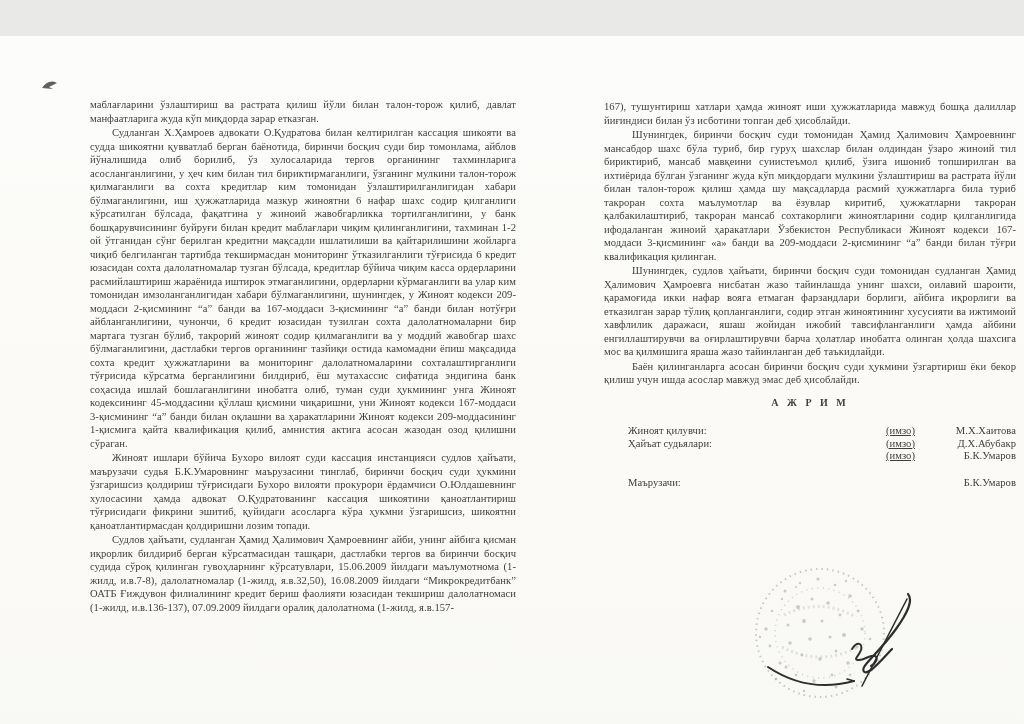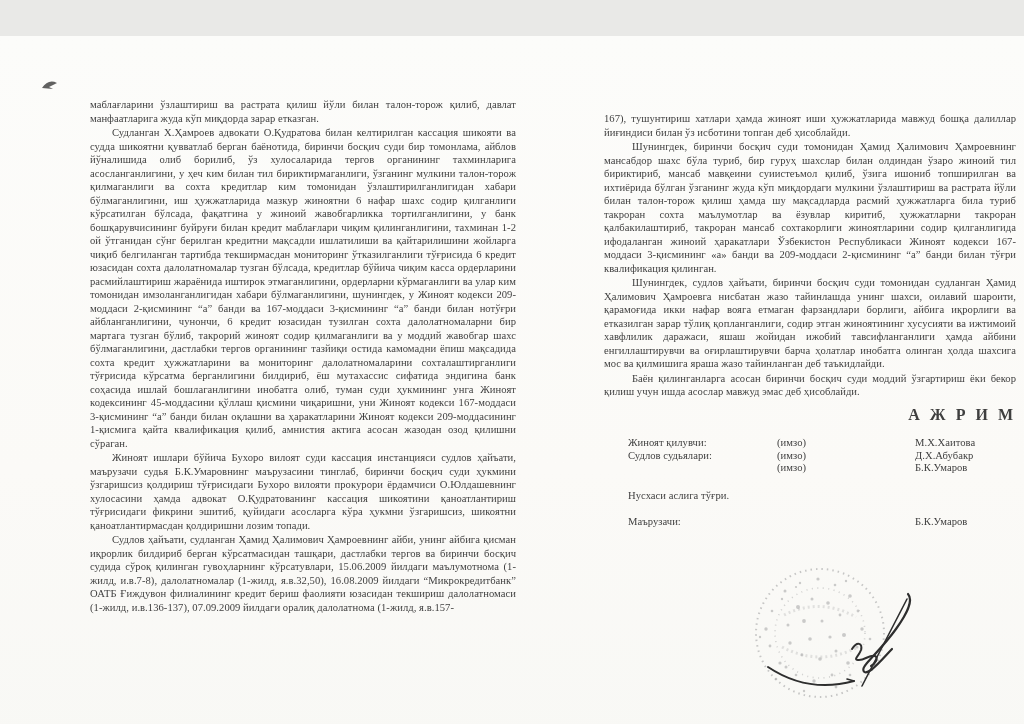--- a/index.html
+++ b/index.html
@@ -17,34 +17,34 @@
     font-size:10.6px;
     line-height:13.5px;
     text-align:justify;
     letter-spacing:.04px;
     filter:blur(.28px);
   }
   .col p{margin:0 0 1px 0;text-indent:22px;}
   .col.right p{text-indent:28px;}
   .col p.cont{text-indent:0;}
   .col-left{left:90px;top:62px;width:426px;}
-  .col-right{left:604px;top:76px;width:412px;}
+  .col-right{left:604px;top:64px;width:412px;}
   .ruling-heading{
     margin:9px 0 10px 0;
-    text-align:right;
-    font-size:16px;
+    text-align:center;
+    font-size:10px;
     font-weight:bold;
     letter-spacing:3px;
     text-indent:0;
   }
   .sig-block{margin-top:16px;}
   .sig-row{display:flex;line-height:12.6px;margin:0;}
   .sig-label{display:inline-block;width:149px;margin-left:24px;text-align:left;}
-  .sig-sign{display:inline-block;width:138px;text-align:left;}
-  .sig-name{display:inline-block;flex:1;text-align:left;}
+  .sig-sign{display:inline-block;width:138px;text-align:right;text-decoration:underline;}
+  .sig-name{display:inline-block;flex:1;text-align:right;}
   .copy-note{margin:15px 0 0 24px;line-height:12.6px;}
   .sig-row.reporter{margin-top:14px;}
   .stamp-svg{position:absolute;left:740px;top:515px;}
   .ink-mark-svg{position:absolute;left:40px;top:42px;}
   .badge{
     position:absolute;left:914px;top:700px;
     width:106px;height:21px;
     background:#0b0b0b;color:#fafafa;
     font-family:Liberation Mono, monospace;
     font-size:16px;font-weight:bold;
@@ -65,43 +65,42 @@
     <p class="cont">маблағларини ўзлаштириш ва растрата қилиш йўли билан талон-торож қилиб, давлат манфаатларига жуда кўп миқдорда зарар етказган.</p>
     <p>Судланган Х.Ҳамроев адвокати О.Қудратова билан келтирилган кассация шикояти ва судда шикоятни қувватлаб берган баёнотида, биринчи босқич суди бир томонлама, айблов йўналишида олиб борилиб, ўз хулосаларида тергов органининг тахминларига асосланганлигини, у ҳеч ким билан тил бириктирмаганлиги, ўзганинг мулкини талон-торож қилмаганлиги ва сохта кредитлар ким томонидан ўзлаштирилганлигидан хабари бўлмаганлигини, иш ҳужжатларида мазкур жиноятни 6 нафар шахс содир қилганлиги кўрсатилган бўлсада, фақатгина у жиноий жавобгарликка тортилганлигини, у банк бошқарувчисининг буйруғи билан кредит маблағлари чиқим қилинганлигини, тахминан 1-2 ой ўтганидан сўнг берилган кредитни мақсадли ишлатилиши ва қайтарилишини жойларга чиқиб белгиланган тартибда текширмасдан мониторинг ўтказилганлиги тўғрисида 6 кредит юзасидан сохта далолатномалар тузган бўлсада, кредитлар бўйича чиқим касса ордерларини расмийлаштириш жараёнида иштирок этмаганлигини, ордерларни кўрмаганлиги ва улар ким томонидан имзоланганлигидан хабари бўлмаганлигини, шунингдек, у Жиноят кодекси 209-моддаси 2-қисмининг “а” банди ва 167-моддаси 3-қисмининг “а” банди билан нотўғри айбланганлигини, чунончи, 6 кредит юзасидан тузилган сохта далолатномаларни бир мартага тузган бўлиб, такрорий жиноят содир қилмаганлиги ва у моддий жавобгар шахс бўлмаганлигини, дастлабки тергов органининг тазйиқи остида камомадни ёпиш мақсадида сохта кредит ҳужжатларини ва мониторинг далолатномаларини сохталаштирганлиги тўғрисида кўрсатма берганлигини билдириб, ёш мутахассис сифатида эндигина банк соҳасида ишлай бошлаганлигини инобатга олиб, туман суди ҳукмининг унга Жиноят кодексининг 45-моддасини қўллаш қисмини чиқаришни, уни Жиноят кодекси 167-моддаси 3-қисмининг “а” банди билан оқлашни ва ҳаракатларини Жиноят кодекси 209-моддасининг 1-қисмига қайта квалификация қилиб, амнистия актига асосан жазодан озод қилишни сўраган.</p>
     <p>Жиноят ишлари бўйича Бухоро вилоят суди кассация инстанцияси судлов ҳайъати, маърузачи судья Б.К.Умаровнинг маърузасини тинглаб, биринчи босқич суди ҳукмини ўзгаришсиз қолдириш тўғрисидаги Бухоро вилояти прокурори ёрдамчиси О.Юлдашевнинг хулосасини ҳамда адвокат О.Қудратованинг кассация шикоятини қаноатлантириш тўғрисидаги фикрини эшитиб, қуйидаги асосларга кўра ҳукмни ўзгаришсиз, шикоятни қаноатлантирмасдан қолдиришни лозим топади.</p>
     <p>Судлов ҳайъати, судланган Ҳамид Ҳалимович Ҳамроевнинг айби, унинг айбига қисман иқрорлик билдириб берган кўрсатмасидан ташқари, дастлабки тергов ва биринчи босқич судида сўроқ қилинган гувоҳларнинг кўрсатувлари, 15.06.2009 йилдаги маълумотнома (1-жилд, и.в.7-8), далолатномалар (1-жилд, я.в.32,50), 16.08.2009 йилдаги “Микрокредитбанк” ОАТБ Ғиждувон филиалининг кредит бериш фаолияти юзасидан текшириш далолатномаси (1-жилд, и.в.136-137), 07.09.2009 йилдаги оралиқ далолатнома (1-жилд, я.в.157-</p>
   </div>
 
   <div class="col col-right right">
     <p class="cont">167), тушунтириш хатлари ҳамда жиноят иши ҳужжатларида мавжуд бошқа далиллар йиғиндиси билан ўз исботини топган деб ҳисоблайди.</p>
     <p>Шунингдек, биринчи босқич суди томонидан Ҳамид Ҳалимович Ҳамроевнинг мансабдор шахс бўла туриб, бир гуруҳ шахслар билан олдиндан ўзаро жиноий тил бириктириб, мансаб мавқеини суиистеъмол қилиб, ўзига ишониб топширилган ва ихтиёрида бўлган ўзганинг жуда кўп миқдордаги мулкини ўзлаштириш ва растрата йўли билан талон-торож қилиш ҳамда шу мақсадларда расмий ҳужжатларга била туриб такроран сохта маълумотлар ва ёзувлар киритиб, ҳужжатларни такроран қалбакилаштириб, такроран мансаб сохтакорлиги жиноятларини содир қилганлигида ифодаланган жиноий ҳаракатлари Ўзбекистон Республикаси Жиноят кодекси 167-моддаси 3-қисмининг «а» банди ва 209-моддаси 2-қисмининг “а” банди билан тўғри квалификация қилинган.</p>
     <p>Шунингдек, судлов ҳайъати, биринчи босқич суди томонидан судланган Ҳамид Ҳалимович Ҳамроевга нисбатан жазо тайинлашда унинг шахси, оилавий шароити, қарамоғида икки нафар вояга етмаган фарзандлари борлиги, айбига иқрорлиги ва етказилган зарар тўлиқ қопланганлиги, содир этган жиноятининг хусусияти ва ижтимоий хавфлилик даражаси, яшаш жойидан ижобий тавсифланганлиги ҳамда айбини енгиллаштирувчи ва оғирлаштирувчи барча ҳолатлар инобатга олинган ҳолда шахсига мос ва қилмишига яраша жазо тайинланган деб таъкидлайди.</p>
-    <p>Баён қилинганларга асосан биринчи босқич суди моддий ўзгартириш ёки бекор қилиш учун ишда асослар мавжуд эмас деб ҳисоблайди.</p>
+    <p>Баён қилинганларга асосан биринчи босқич суди ҳукмини ўзгартириш ёки бекор қилиш учун ишда асослар мавжуд эмас деб ҳисоблайди.</p>
 
     <div class="ruling-heading">А Ж Р И М</div>
 
 
     <div class="sig-block">
       <div class="sig-row">
         <span class="sig-label">Жиноят қилувчи:</span>
         <span class="sig-sign">(имзо)</span>
         <span class="sig-name">М.Х.Хаитова</span>
       </div>
       <div class="sig-row">
-        <span class="sig-label">Судлов судьялари:</span>
+        <span class="sig-label">Ҳайъат судьялари:</span>
         <span class="sig-sign">(имзо)</span>
         <span class="sig-name">Д.Х.Абубакр</span>
       </div>
       <div class="sig-row">
         <span class="sig-label"></span>
         <span class="sig-sign">(имзо)</span>
         <span class="sig-name">Б.К.Умаров</span>
       </div>
 
-      <div class="copy-note">Нусхаси аслига тўғри.</div>
 
       <div class="sig-row reporter">
         <span class="sig-label">Маърузачи:</span>
         <span class="sig-sign"></span>
         <span class="sig-name">Б.К.Умаров</span>
       </div>
     </div>
   </div>
 
   <svg class="stamp-svg" width="280" height="165" viewBox="0 0 280 165">

